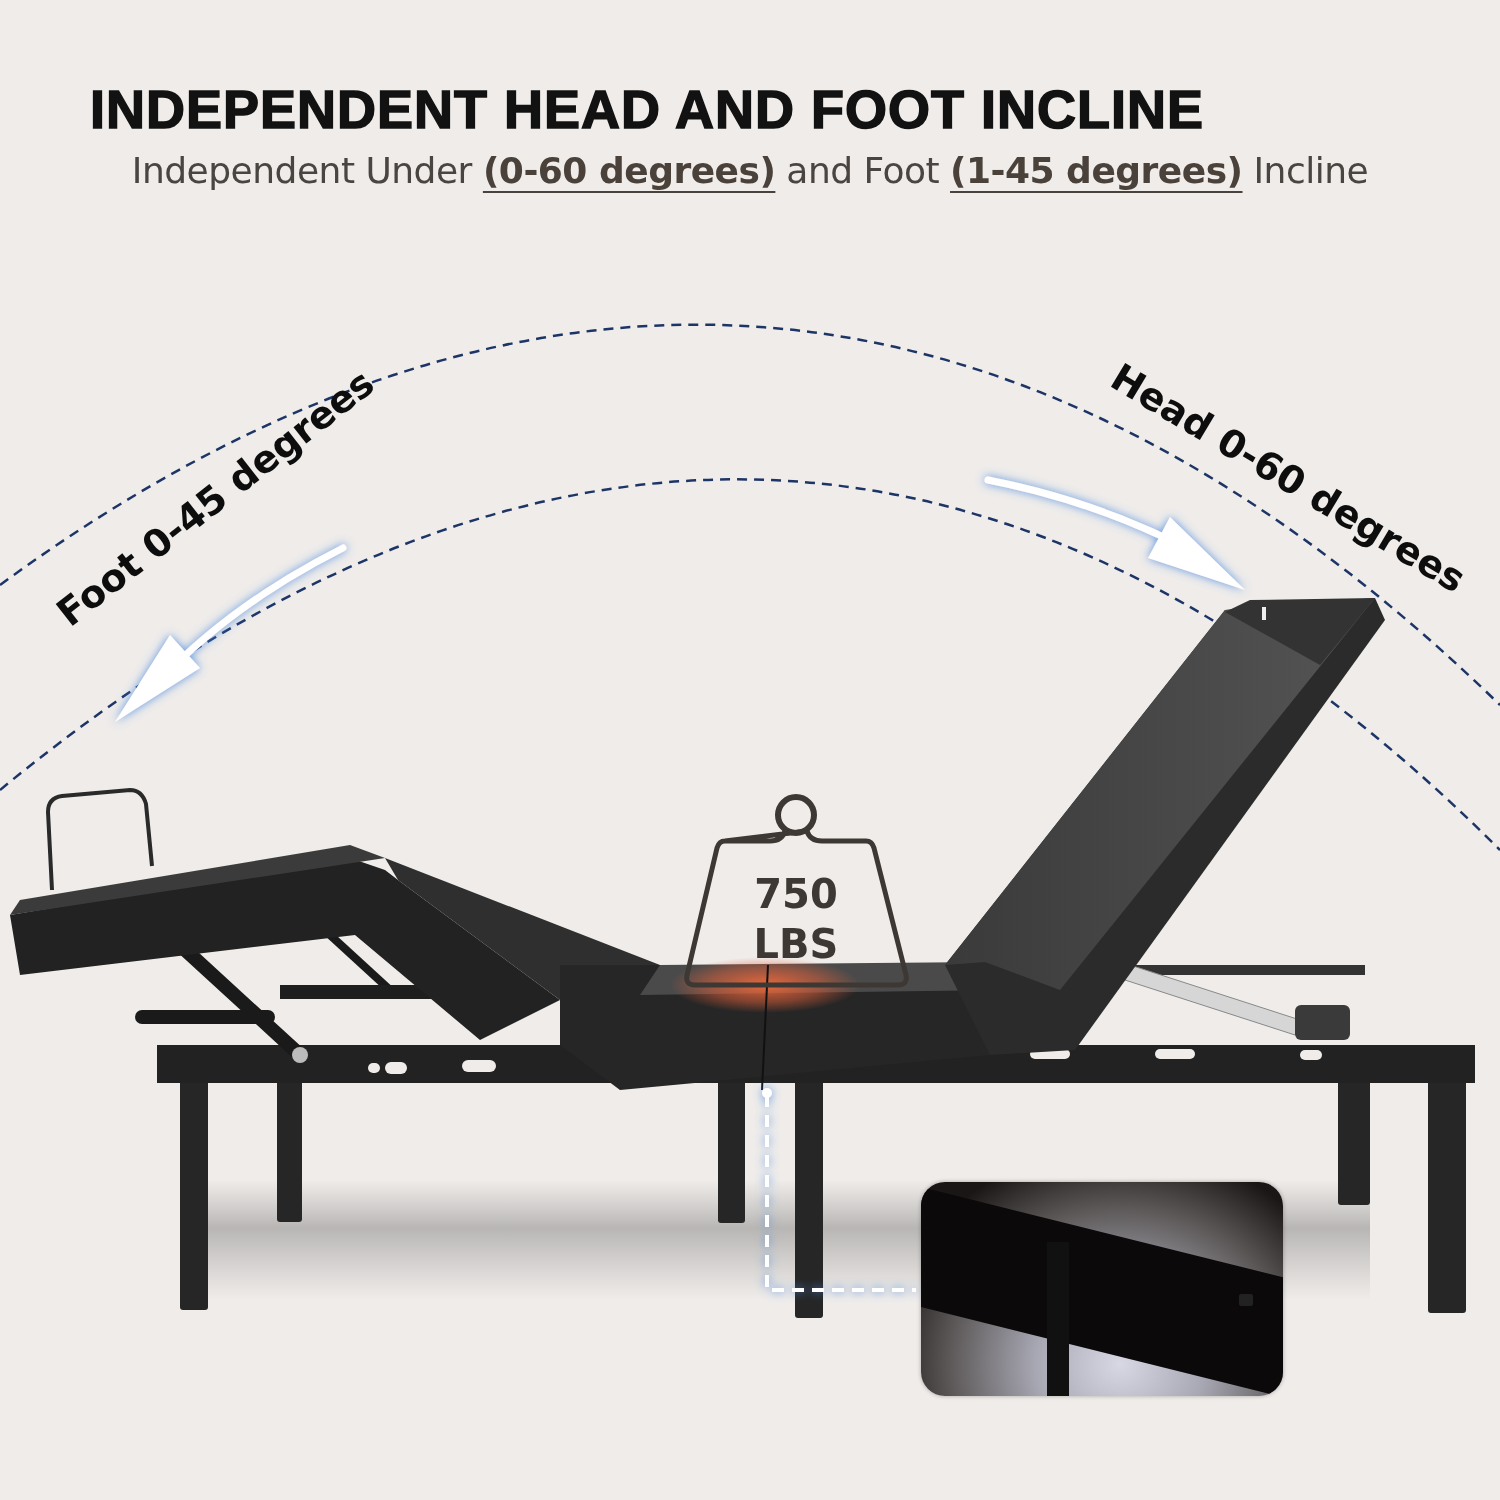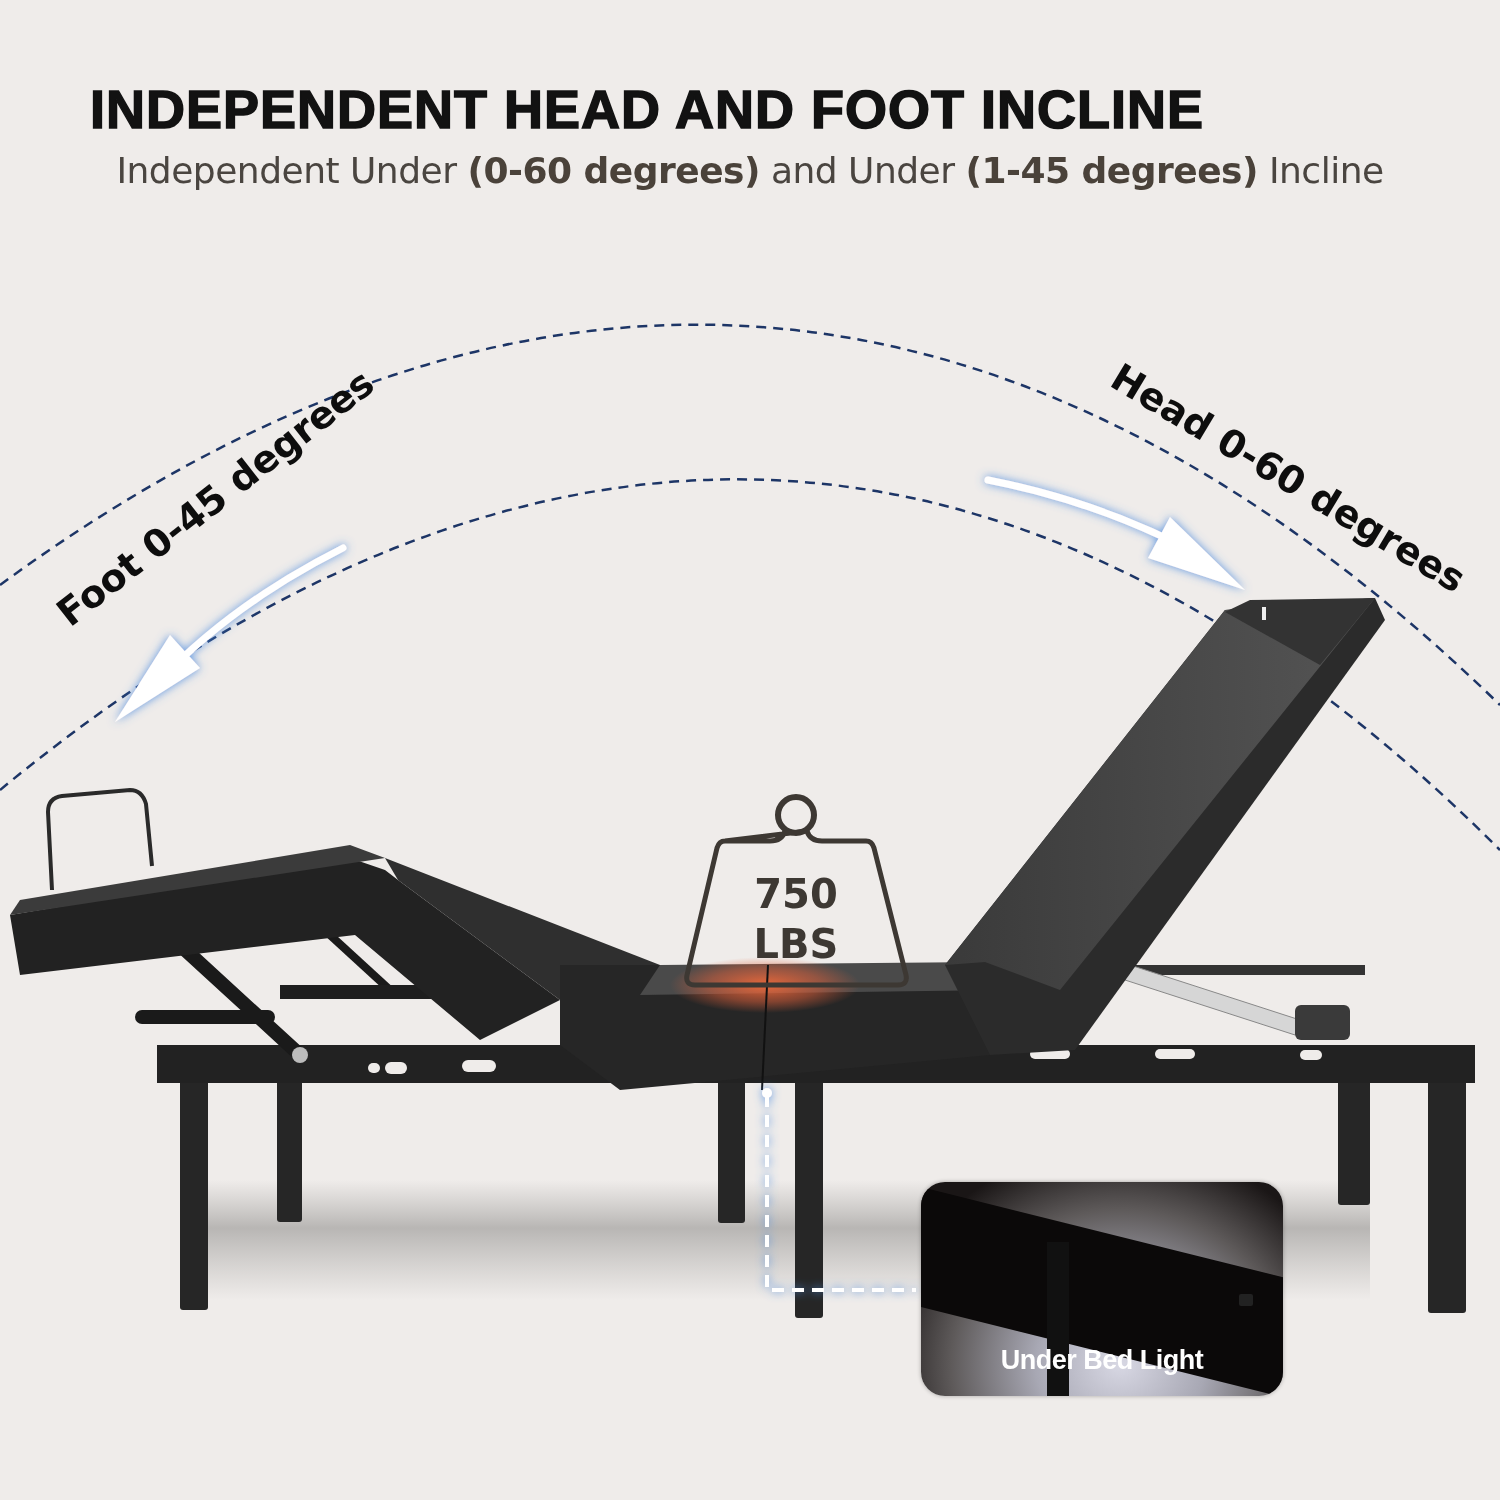--- a/index.html
+++ b/index.html
@@ -1,35 +1,35 @@
 <!DOCTYPE html>
 <html><head>
 <meta charset="utf-8">
 <style>
   html, body { margin:0; padding:0; }
   body { width:1500px; height:1500px; background:#efecea; position:relative; overflow:hidden; font-family:"DejaVu Sans", sans-serif; }
   .title { position:absolute; left:0; top:78px; width:1294px; text-align:center; font-family:"Liberation Sans", sans-serif; font-weight:900; font-size:54px; letter-spacing:1px; color:#121212; -webkit-text-stroke:1.5px #121212; }
   .subtitle { position:absolute; left:0; top:150px; width:1500px; text-align:center; font-family:"DejaVu Sans", sans-serif; font-size:36px; color:#4a4540; letter-spacing:-0.5px; }
-  .subtitle .hl { font-weight:bold; color:#4a423a; text-underline-offset:8px; text-decoration-thickness:2px; }
+  .subtitle .hl { font-weight:bold; color:#4a423a; text-decoration:underline; text-underline-offset:8px; text-decoration-thickness:2px; }
   svg.scene { position:absolute; left:0; top:0; }
   .arc-label { font-family:"DejaVu Sans", sans-serif; font-weight:bold; font-size:38px; fill:#0d0d0d; }
   .weight-text { font-family:"DejaVu Sans", sans-serif; font-weight:bold; font-size:40px; fill:#3d3833; }
   .inset { position:absolute; left:921px; top:1182px; width:362px; height:214px; border-radius:24px; overflow:hidden;
            background: radial-gradient(ellipse at 55% 85%, #d8d8e4 0%, #a8a8b4 30%, #5e5a5a 60%, #1a1616 85%); box-shadow:0 0 4px rgba(0,0,0,.3); }
   .inset .ceiling { position:absolute; left:-20px; top:0; width:420px; height:120px; background:#0b0909; transform:skewY(14deg); transform-origin:0 0; }
   .inset .leg { position:absolute; left:126px; top:60px; width:22px; height:170px; background:#111; }
   .inset .foot { position:absolute; left:318px; top:112px; width:14px; height:12px; background:#222; border-radius:2px; }
   .inset .label { position:absolute; left:0; bottom:20px; width:100%; text-align:center; font-family:"Liberation Sans", sans-serif; font-weight:bold; font-size:27px; color:#ffffff; letter-spacing:-0.5px; padding-left:0px; }
 </style>
 </head>
 <body>
 
 <div class="title">INDEPENDENT HEAD AND FOOT INCLINE</div>
 <div class="subtitle">
-  <span>Independent Under </span><span class="hl">(0-60 degrees)</span><span> and Under </span><span class="hl">(1-45 degrees)</span><span> Incline</span>
+  <span>Independent Under </span><span class="hl">(0-60 degrees)</span><span> and Foot </span><span class="hl">(1-45 degrees)</span><span> Incline</span>
 </div>
 
 <svg class="scene" width="1500" height="1500" viewBox="0 0 1500 1500">
   <defs>
     <filter id="glow" x="-30%" y="-30%" width="160%" height="160%">
       <feGaussianBlur stdDeviation="5" result="b"></feGaussianBlur>
       <feFlood flood-color="#4a8be0" flood-opacity="0.9"></feFlood>
       <feComposite in2="b" operator="in" result="g"></feComposite>
       <feMerge>
           <feMergeNode in="g"></feMergeNode>
@@ -125,14 +125,13 @@
   <g filter="url(#glow)">
     <circle cx="767" cy="1093" r="5" fill="#ffffff"></circle>
     <path d="M 767 1095 L 767 1290 L 916 1290" fill="none" stroke="#ffffff" stroke-width="4" stroke-dasharray="12 8"></path>
   </g>
 </svg>
 
 <div class="inset">
   <div class="ceiling"></div>
   <div class="leg"></div>
   <div class="foot"></div>
-  <div class="label">Under Bed Light</div>
 </div>
 
 </body></html>

